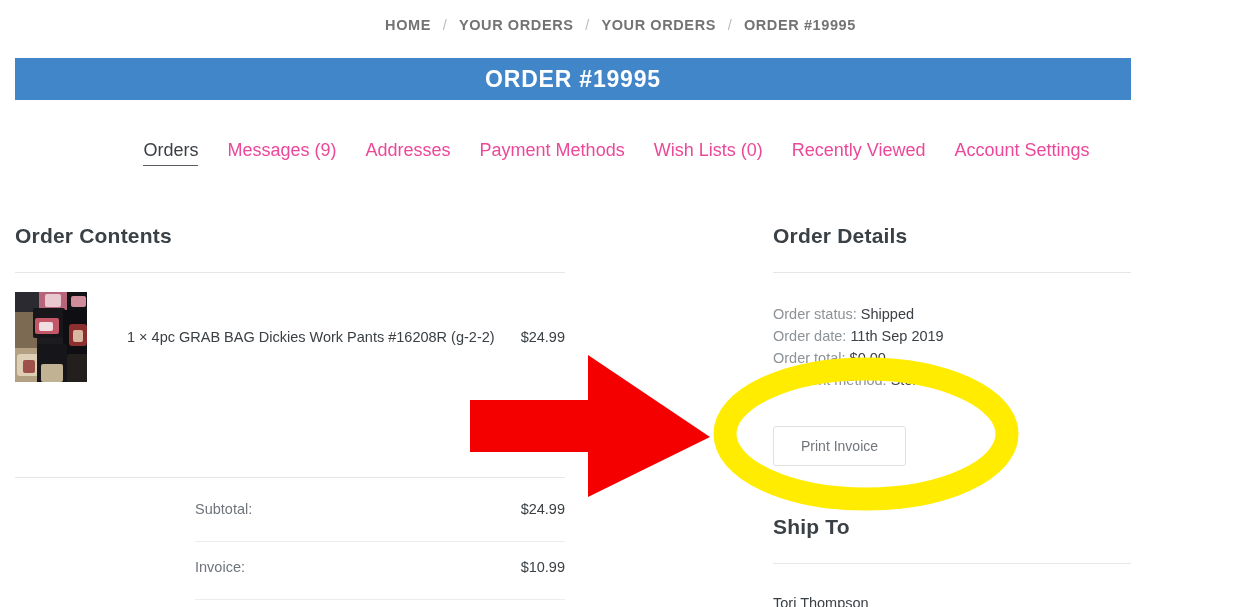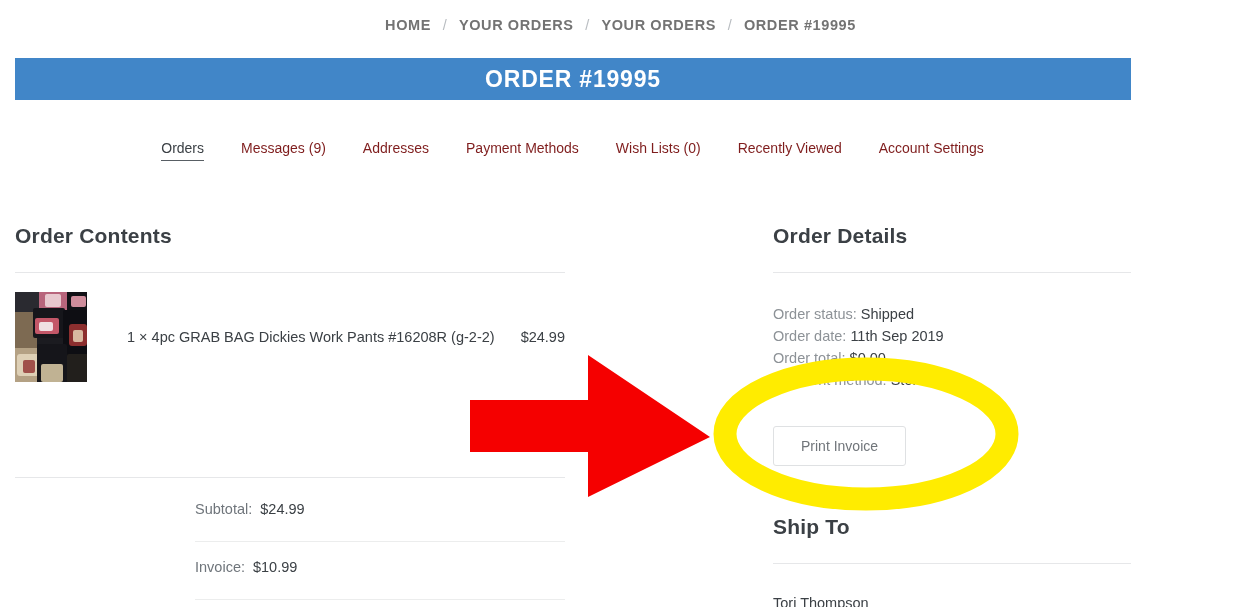--- a/index.html
+++ b/index.html
@@ -50,25 +50,26 @@
 
   
   .account-nav {
     position: absolute;
     top: 140px;
     left: 0;
     width: 1145px;
     display: flex;
     justify-content: center;
     align-items: baseline;
-    gap: 37px;
-    font-size: 14px;
+    gap: 29px;
+    font-size: 18px;
+    padding-left: 44px;
   }
   .nav-tab {
-    color: #7f1d1d;
+    color: #ec4899;
     text-decoration: none;
     padding-bottom: 4px;
     white-space: nowrap;
   }
   .nav-tab.active {
     color: #3b4045;
     border-bottom: 1.5px solid #585e64;
   }
 
   
@@ -142,20 +143,21 @@
   
   .totals {
     position: absolute;
     top: 497px;
     left: 195px;
     width: 370px;
     font-size: 14.5px;
   }
   .total-row {
     display: flex;
+    justify-content: space-between;
     align-items: baseline;
     padding: 4px 0 0 0;
     height: 26px;
     gap: 8px;
   }
   .total-label { color: #6f757b; }
   .total-value { color: #3b4045; }
   .rule-indent {
     height: 1px;
     background: #eceded;

